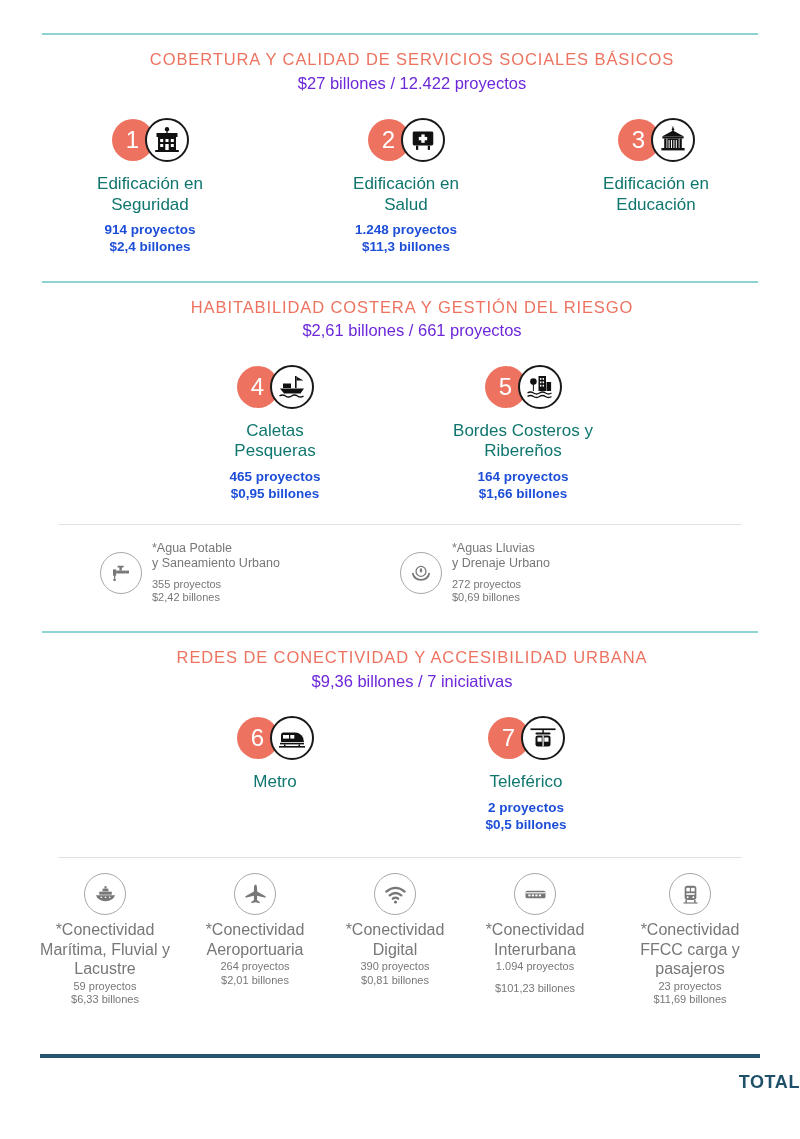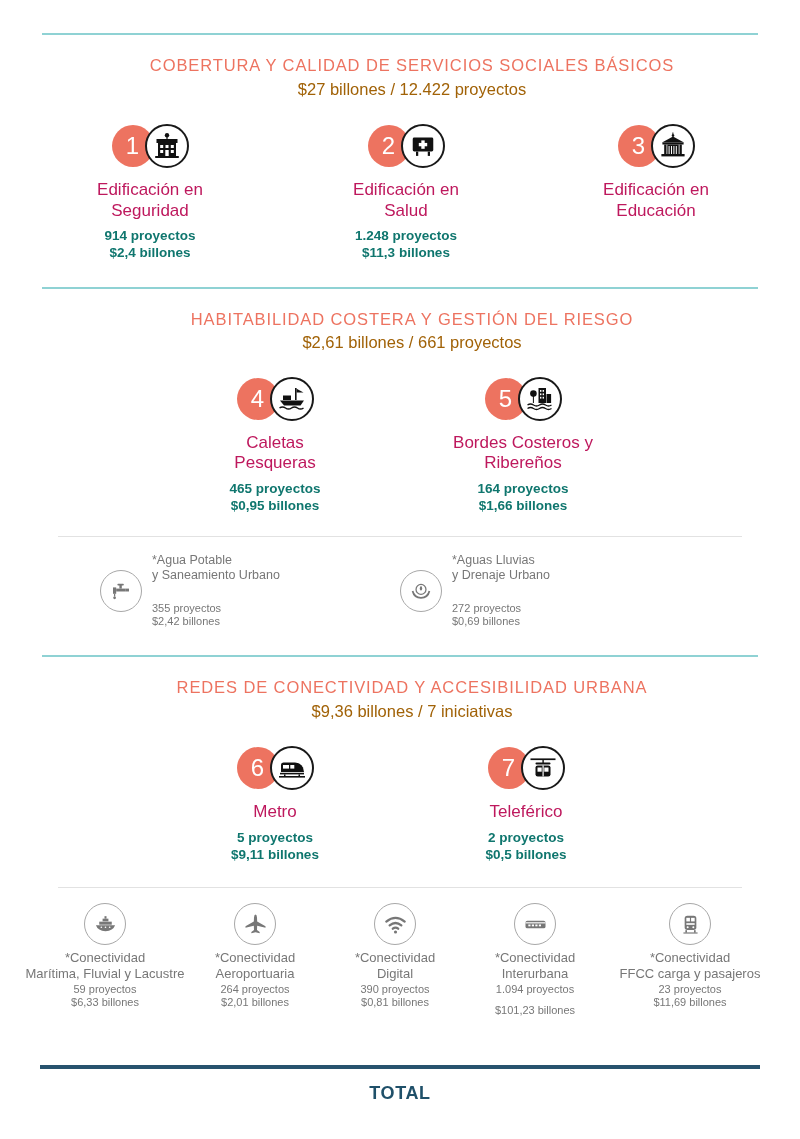--- a/index.html
+++ b/index.html
@@ -50,32 +50,32 @@
     background: #e2e2e2;
     margin: 0 58px;
   }
 
   
   .section {
     position: relative;
   }
   .section-head {
     text-align: center;
-    padding-top: 20px;
+    padding-top: 14px;
     margin-left: 24px;
   }
   .section-title {
     color: #ed7360;
     font-size: 16.5px;
     font-weight: normal;
     letter-spacing: 0.9px;
     line-height: 1.25;
   }
   .section-sub {
-    color: #a16207;
+    color: #6d28d9;
     font-size: 16.5px;
     margin-top: 3px;
     line-height: 1.25;
   }
 
   
   .items-row {
     display: flex;
     justify-content: center;
     align-items: flex-start;
@@ -115,28 +115,28 @@
     display: flex;
     align-items: center;
     justify-content: center;
     box-sizing: border-box;
     position: relative;
     z-index: 2;
     overflow: hidden;
   }
   .icon-circle svg { display: block; }
   .item-name {
-    color: #be185d;
+    color: #0f766e;
     font-size: 17px;
     line-height: 1.2;
     margin-top: 7px;
     white-space: pre-line;
   }
   .item-stat {
-    color: #0f766e;
+    color: #1d4ed8;
     font-size: 13.5px;
     line-height: 1.28;
     margin-top: 6px;
     font-weight: bold;
   }
   .item-stat .l2 { display: block; }
 
   
   .sub-row {
     display: flex;
@@ -161,43 +161,43 @@
   }
   .sub-text { color: #777777; }
   .sub-name {
     font-size: 12.5px;
     line-height: 1.22;
     white-space: pre-line;
   }
   .sub-stat {
     font-size: 11px;
     line-height: 1.24;
-    margin-top: 18px;
+    margin-top: 6px;
     white-space: pre-line;
   }
   .sub-item-stack {
     text-align: center;
     color: #777777;
   }
   .sub-item-stack .sub-icon-circle {
     margin: 0 auto 5px auto;
   }
   .sub-item-stack .sub-name {
-    font-size: 13px;
+    font-size: 16px;
     line-height: 1.22;
   }
   .sub-item-stack .sub-stat {
     font-size: 11px;
     line-height: 1.24;
     margin-top: 1px;
   }
 
   
   .total-block {
-    text-align: center;
+    text-align: right;
     padding-top: 14px;
   }
   .total-label {
     color: #1f5069;
     font-size: 18px;
     font-weight: bold;
     letter-spacing: 0.6px;
   }
 </style>
 </head>
@@ -415,24 +415,20 @@
               <rect x="6" y="12" width="6" height="3.6" fill="#fff"></rect>
               <rect x="13.3" y="12" width="4" height="3.6" fill="#fff"></rect>
               <rect x="3" y="19.8" width="24" height="1.6" fill="#111"></rect>
               <rect x="2" y="23" width="26" height="1.6" fill="#111"></rect>
               <rect x="7" y="21.4" width="1.5" height="1.6" fill="#111"></rect>
               <rect x="21.5" y="21.4" width="1.5" height="1.6" fill="#111"></rect>
             </svg>
           </div>
         </div>
         <div class="item-name">Metro</div>
-        <div class="item-stat">
-          <span>5 proyectos</span>
-          <span class="l2">$9,11 billones</span>
-        </div>
       </div>
 
       <div class="item" style="width:250px;">
         <div class="badge-wrap">
           <div class="num-circle">7</div>
           <div class="icon-circle">
             <svg width="30" height="30" viewBox="0 0 30 30" aria-hidden="true">
               <rect x="2.5" y="5.4" width="25" height="1.7" fill="#111"></rect>
               <rect x="14.4" y="7" width="1.4" height="3.6" fill="#111"></rect>
               <rect x="7.5" y="9.6" width="15" height="1.8" rx="0.9" fill="#111"></rect>

